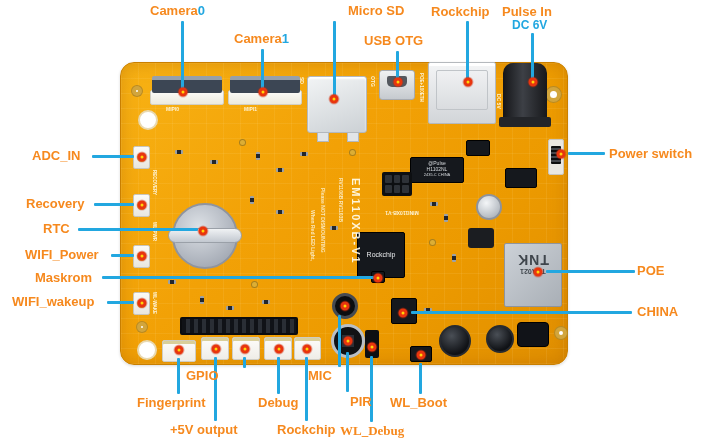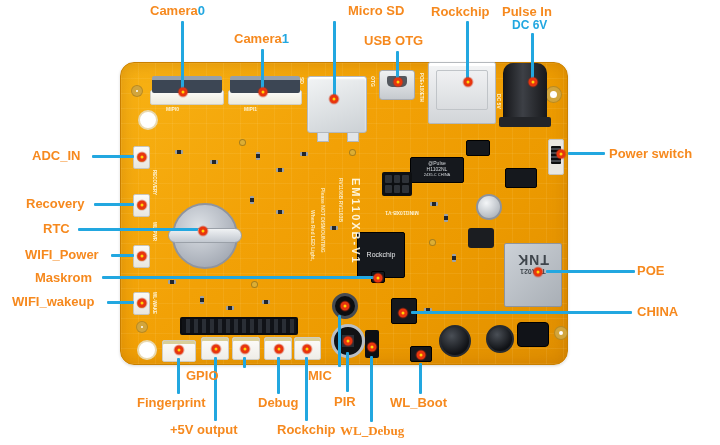--- a/index.html
+++ b/index.html
@@ -250,17 +250,17 @@
   <div class="lbl" style="left:43px;top:222px;">RTC</div>
   <div class="lbl" style="left:25px;top:248px;">WIFI_Power</div>
   <div class="lbl" style="left:35px;top:271px;">Maskrom</div>
   <div class="lbl" style="left:12px;top:295px;text-align:right;">WIFI_wakeup</div>
   <div class="lbl" style="left:137px;top:396px;">Fingerprint</div>
   <div class="lbl" style="left:170px;top:423px;">+5V output</div>
   <div class="lbl" style="left:186px;top:369px;">GPIO</div>
   <div class="lbl" style="left:258px;top:396px;">Debug</div>
   <div class="lbl" style="left:277px;top:423px;">Rockchip</div>
   <div class="lbl" style="left:308px;top:369px;">MIC</div>
-  <div class="lbl" style="left:334px;top:395px;">PIR</div>
+  <div class="lbl" style="left:350px;top:395px;">PIR</div>
   <div class="lbl" style="left:340px;top:424px;font-family:Liberation Serif, serif;">WL_Debug</div>
   <div class="lbl" style="left:390px;top:396px;">WL_Boot</div>
 
 </div>
 
 </body></html>

